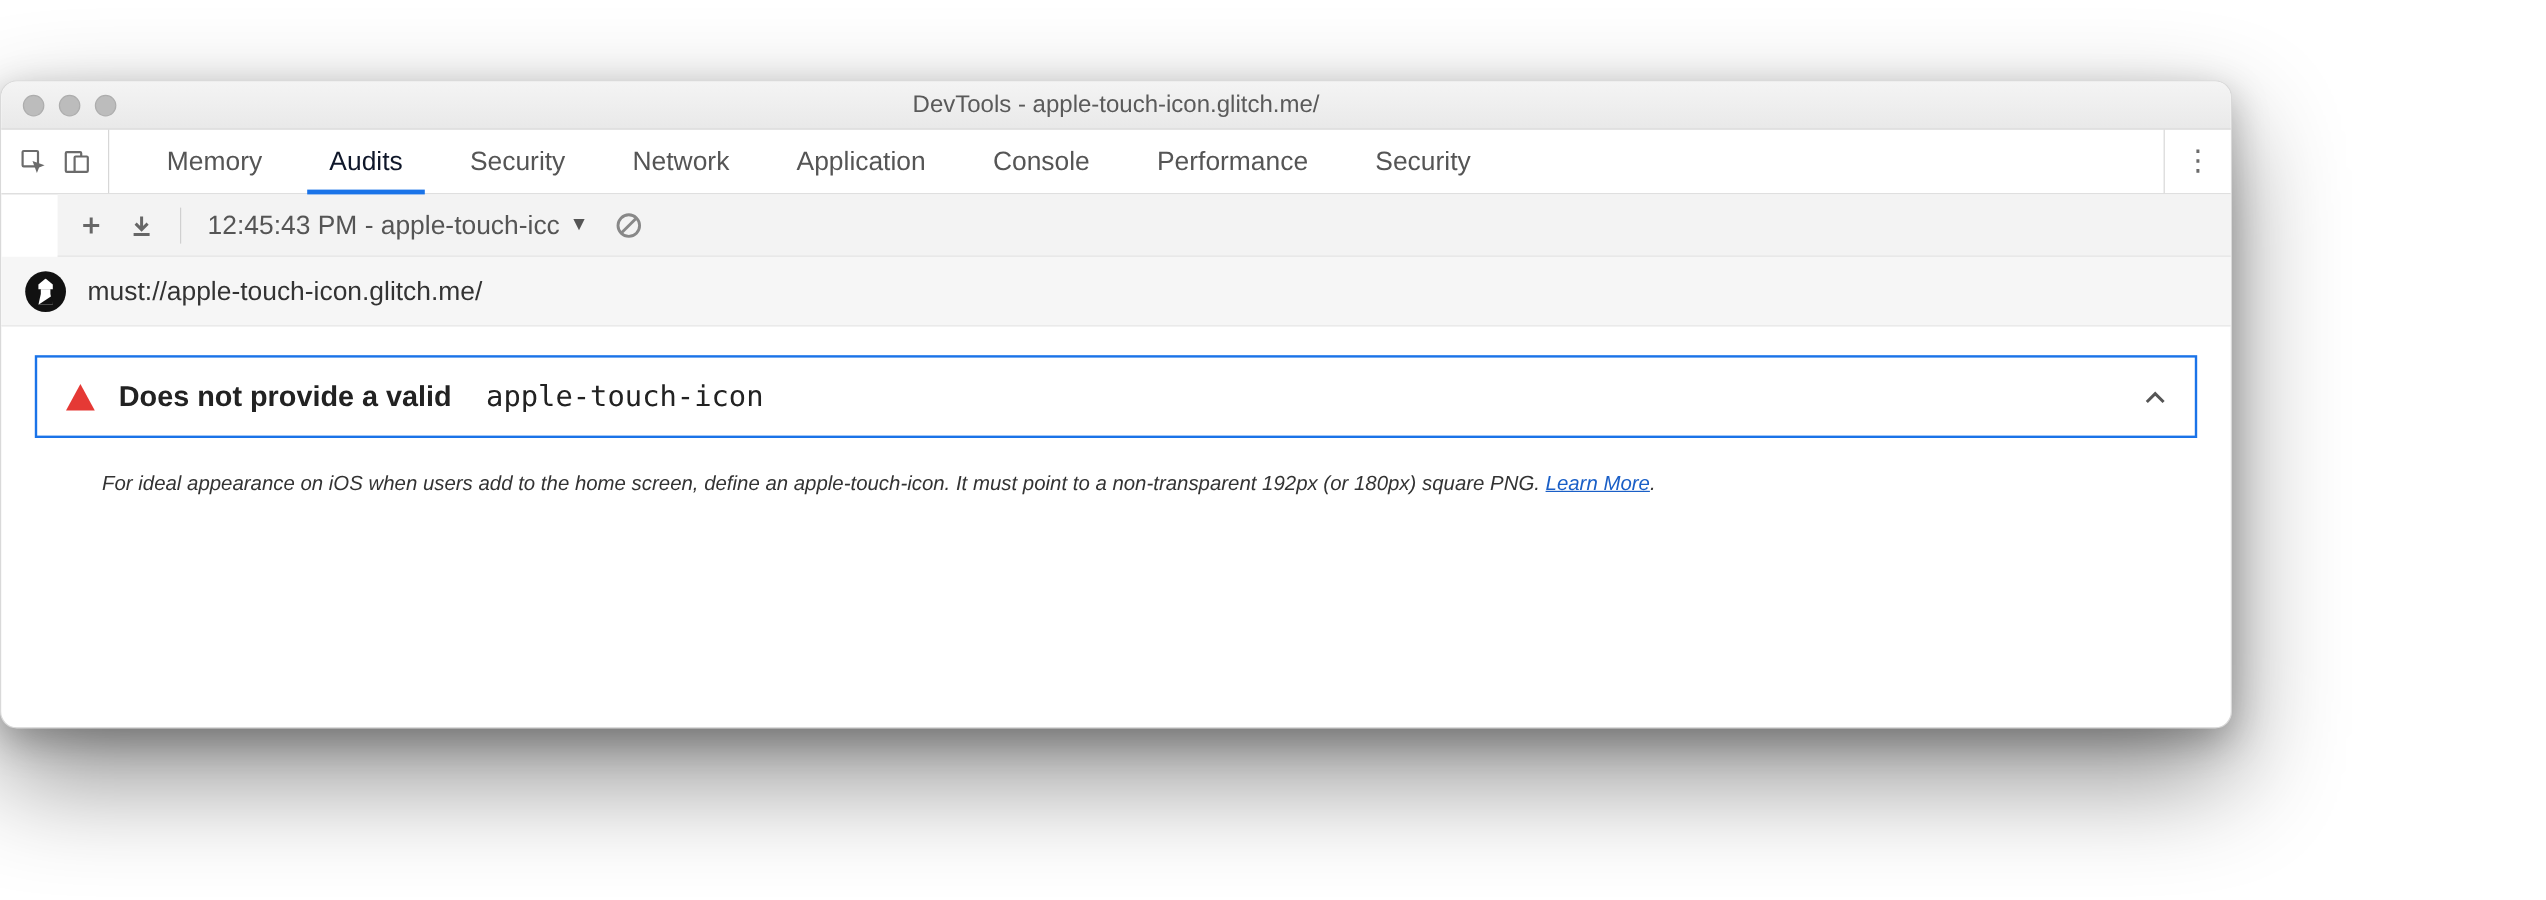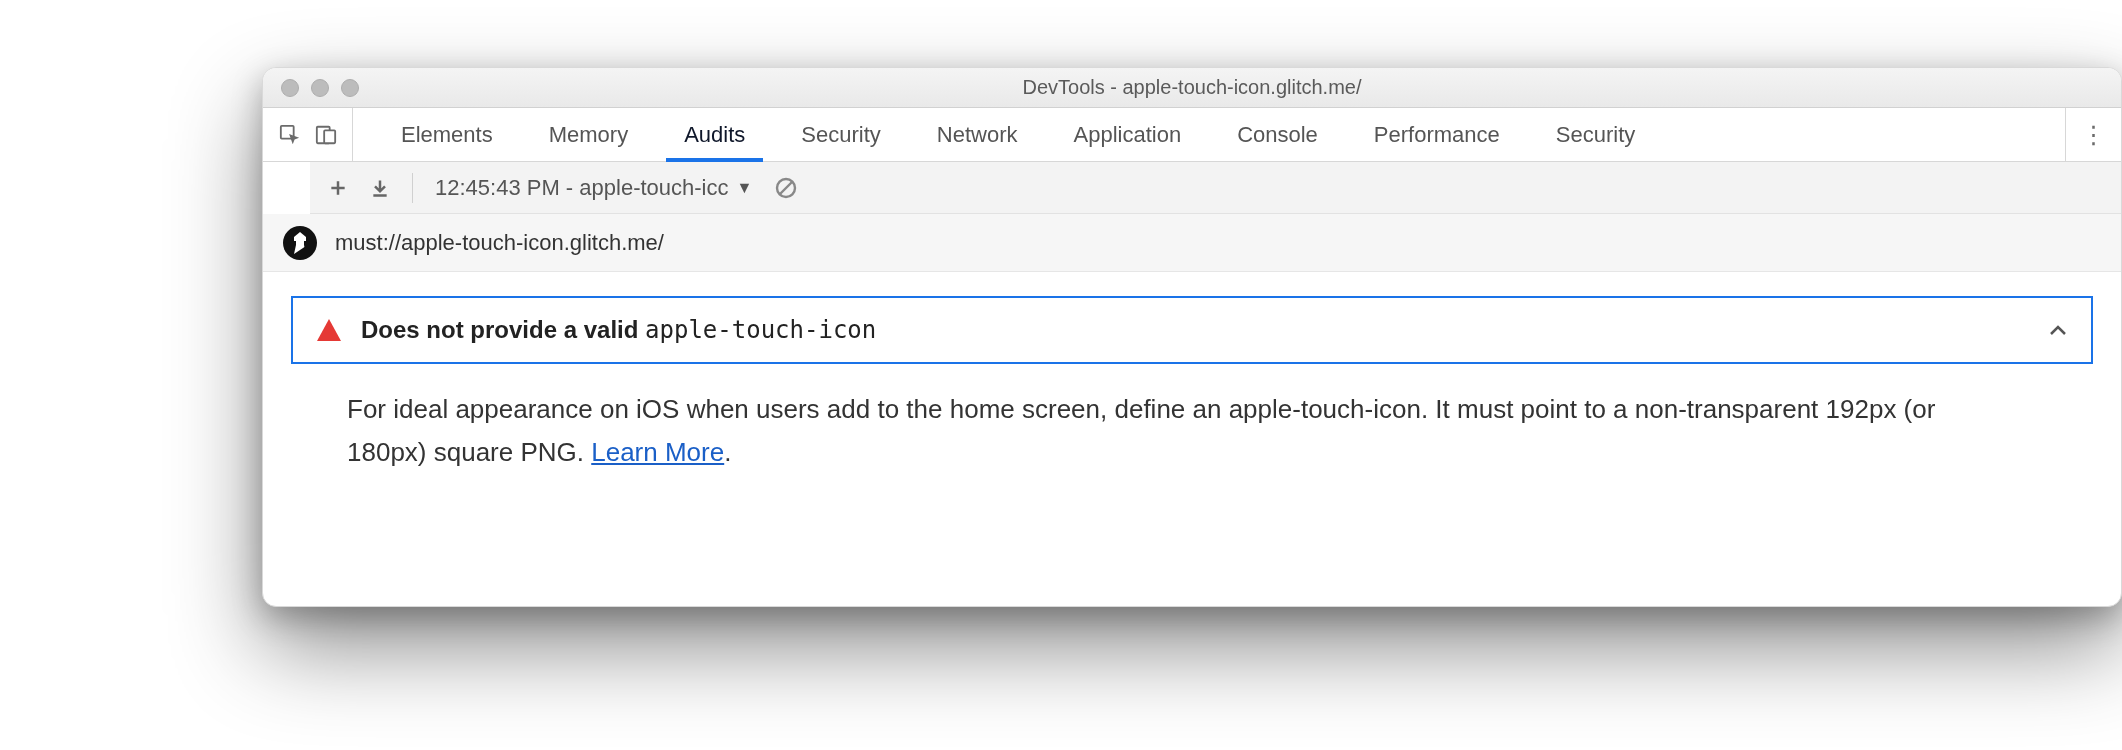--- a/index.html
+++ b/index.html
@@ -4,21 +4,21 @@
 <style>
   * { box-sizing: border-box; }
   html, body {
     margin: 0; padding: 0;
     width: 2122px; height: 750px;
     background: transparent;
     font-family: -apple-system, BlinkMacSystemFont, "Segoe UI", Helvetica, Arial, sans-serif;
   }
   .stage {
     width: 2122px; height: 674px;
-    display: flex; align-items: center; justify-content: flex-end;
+    display: flex; align-items: center; justify-content: flex-start;
   }
   .window {
     width: 1860px;
     height: 540px;
     background: #fff;
     border-radius: 14px;
     box-shadow: 0 40px 90px rgba(0,0,0,0.45), 0 10px 30px rgba(0,0,0,0.25);
     overflow: hidden;
     display: flex; flex-direction: column;
     border: 1px solid #d9d9d9;
@@ -112,28 +112,29 @@
     display:flex; align-items:center; gap:20px;
     font-size: 24px; color:#222;
   }
   .tri {
     width:0; height:0;
     border-left: 12px solid transparent;
     border-right: 12px solid transparent;
     border-bottom: 22px solid #e53935;
   }
   .audit-title-text { font-weight: 700; }
-  .mono { font-family: "SFMono-Regular", Menlo, Consolas, monospace; font-weight: 400; }
+  .mono { font-family: "SFMono-Regular", Menlo, Consolas, monospace; font-weight: 400; margin-left: 22px; }
   .audit-chevron {
     margin-left:auto; color:#555; font-size:20px;
   }
   .audit-desc {
     padding: 24px 24px 0 56px;
-    font-size: 26px; line-height: 1.65; color:#333;
+    font-size: 17px; line-height: 1.65; color:#333;
     max-width: 1700px;
+    font-style: italic;
   }
   .link { color:#1a5fc7; text-decoration: underline; cursor:pointer; }
   svg { display:block; }
 </style>
 </head>
 <body>
 
 <div class="stage">
   <div class="window">
 
@@ -156,23 +157,20 @@
         </span>
         <span>
           <svg width="22" height="22" viewBox="0 0 24 24" fill="none" stroke="#6b6b6b" stroke-width="2">
             <rect x="2" y="3" width="14" height="18" rx="1"></rect>
             <rect x="10" y="7" width="12" height="14" rx="1" fill="#fff"></rect>
           </svg>
         </span>
       </div>
       <div class="tabs">
         <div class="tab">
-            <span>Elements</span>
-          </div>
-        <div class="tab">
             <span>Memory</span>
           </div>
         <div class="tab active">
             <span>Audits</span>
           </div>
         <div class="tab">
             <span>Security</span>
           </div>
         <div class="tab">
             <span>Network</span>

